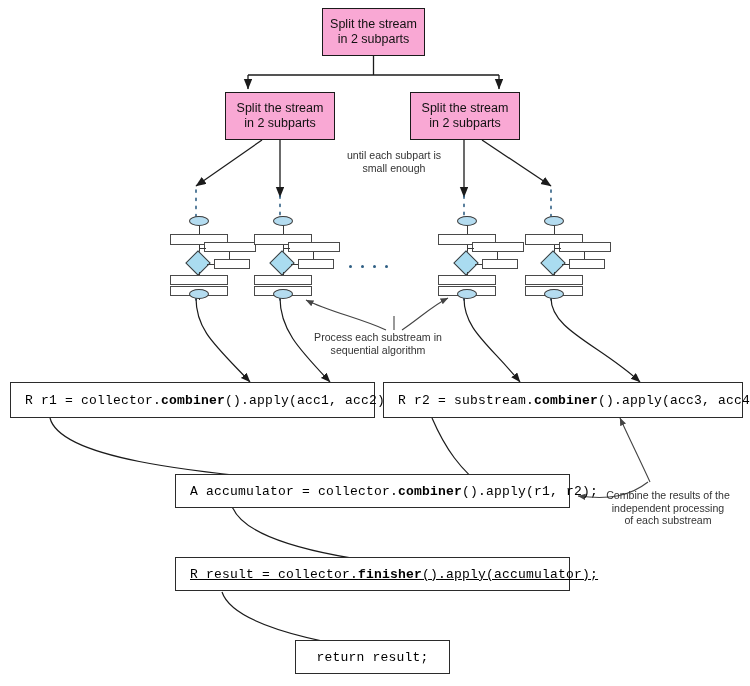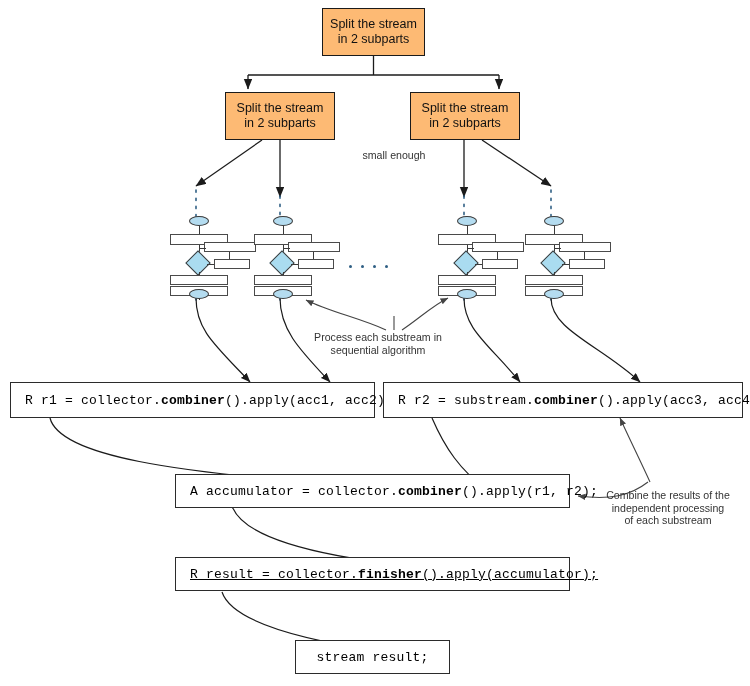--- a/index.html
+++ b/index.html
@@ -1,21 +1,21 @@
 <!DOCTYPE html>
 <html><head>
 <meta charset="utf-8">
 <style>
   html,body{margin:0;padding:0;background:#ffffff;}
   body{width:750px;height:686px;font-family:"Liberation Sans",sans-serif;}
   #stage{position:relative;width:750px;height:686px;overflow:hidden;background:#fff;}
   svg#wires{position:absolute;left:0;top:0;width:750px;height:686px;}
 
   .split-box{
-    position:absolute;background:#fdba74;border:1.4px solid #1b1b1b;
+    position:absolute;background:#f9a8d4;border:1.4px solid #1b1b1b;
     box-sizing:border-box;display:flex;flex-direction:column;
     align-items:center;justify-content:center;
     font-family:"Liberation Sans",sans-serif;font-size:12.5px;color:#111;
     line-height:15px;text-align:center;
   }
   .split-box span{display:block;white-space:nowrap;}
 
   .code-box{
     position:absolute;background:#ffffff;border:1.3px solid #2b2b2b;
     box-sizing:border-box;display:flex;align-items:center;
@@ -118,20 +118,21 @@
     <span>Split the stream</span>
     <span>in 2 subparts</span>
   </div>
 
   <div class="split-box" style="left:410px;top:92px;width:110px;height:48px;">
     <span>Split the stream</span>
     <span>in 2 subparts</span>
   </div>
 
   <div class="note" style="left:292px;top:149px;width:204px;">
+    <span>until each subpart is</span>
     <span>small enough</span>
   </div>
 
   <div class="note" style="left:276px;top:331px;width:204px;">
     <span>Process each substream in</span>
     <span>sequential algorithm</span>
   </div>
 
   <div class="note" style="left:592px;top:489px;width:152px;">
     <span>Combine the results of the</span>
@@ -225,16 +226,16 @@
 
   <div class="code-box" style="left:175px;top:474px;width:395px;height:34px;">
     <span class="pad"><span>A accumulator = collector.</span><b>combiner</b><span>().apply(r1, r2);</span></span>
   </div>
 
   <div class="code-box" style="left:175px;top:557px;width:395px;height:34px;text-decoration:underline;">
     <span class="pad"><span>R result = collector.</span><b>finisher</b><span>().apply(accumulator);</span></span>
   </div>
 
   <div class="code-box code-center" style="left:295px;top:640px;width:155px;height:34px;">
-    <span>stream result;</span>
+    <span>return result;</span>
   </div>
 
 </div>
 
 </body></html>

